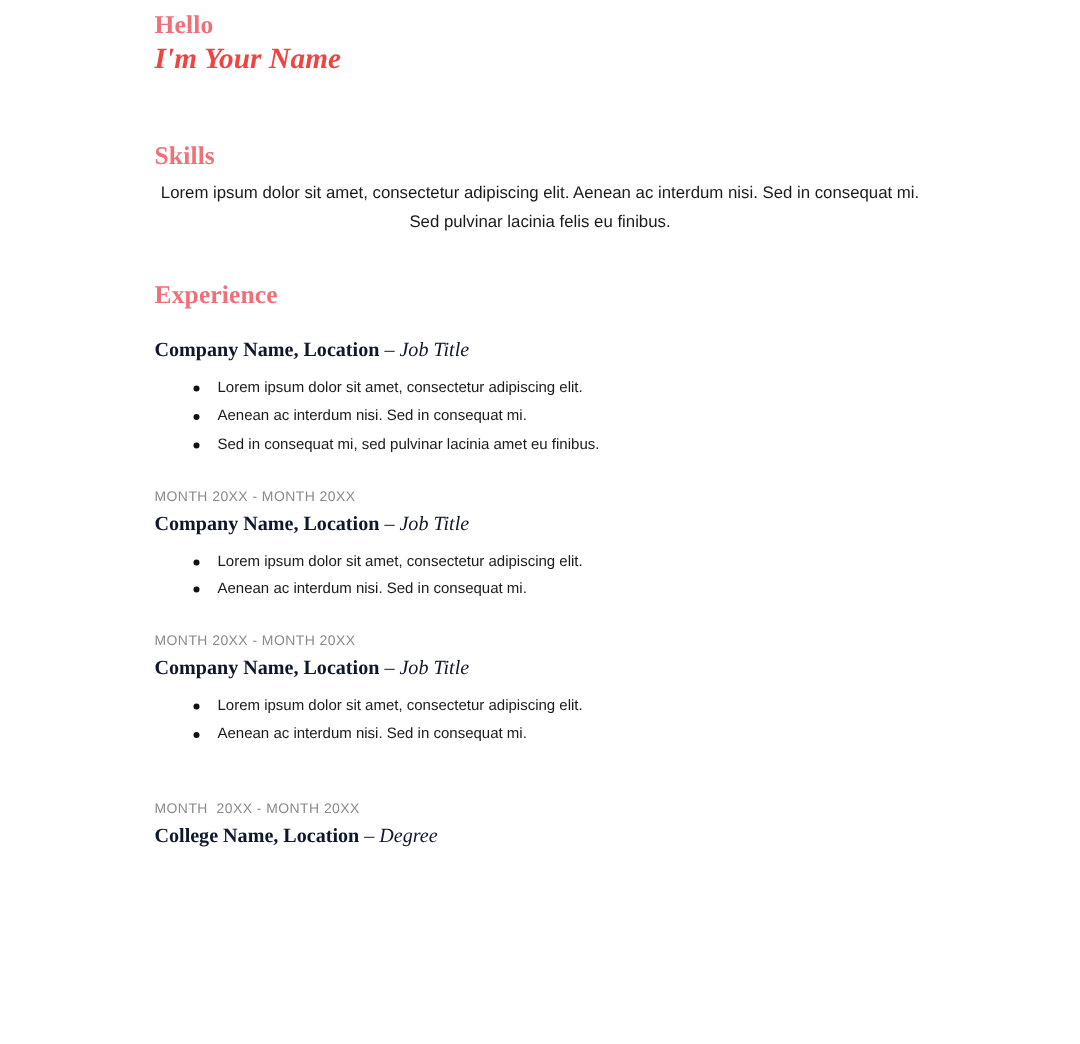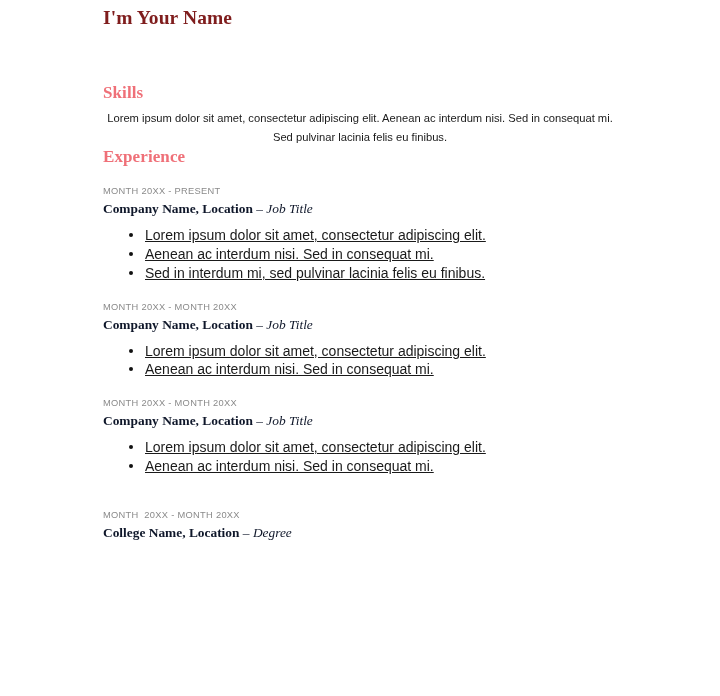--- a/index.html
+++ b/index.html
@@ -36,23 +36,24 @@
     line-height: 21px;
     color: #ef7078;
     letter-spacing: 0.1px;
     margin: 0 0 1px 0;
   }
   .fullname {
     font-family: "Liberation Serif", serif;
     font-weight: bold;
     font-size: 19.5px;
     line-height: 24px;
-    color: #7f1d1d;
+    color: #ef4444;
     margin: 0 0 12px 0;
     letter-spacing: 0.1px;
+    font-style: italic;
   }
 
   .contact {
     margin: 0 0 0 0;
   }
   .contact-line {
     font-family: "Liberation Sans", sans-serif;
     font-size: 9.3px;
     line-height: 14.3px;
     letter-spacing: 0.25px;
@@ -71,22 +72,22 @@
   .section-heading {
     font-family: "Liberation Serif", serif;
     font-weight: bold;
     font-size: 17px;
     line-height: 21px;
     color: #ef7078;
     letter-spacing: 0.1px;
     margin: 0 0 6px 0;
   }
 
-  .section-skills { margin-top: 52px; }
-  .section-experience { }
+  .section-skills { margin-top: 41px; }
+  .section-experience { margin-top: 29px; }
   .section-education { margin-top: 32px; }
 
   
   .body-text {
     font-family: "Liberation Sans", sans-serif;
     font-size: 11.2px;
     line-height: 18.6px;
     color: #1a1a1a;
     margin: 0;
     text-align: center;
@@ -128,73 +129,72 @@
 
   
   .bullets {
     list-style: none;
     margin: 9px 0 0 0;
     padding: 0;
   }
   .bullets li {
     position: relative;
     font-family: "Liberation Sans", sans-serif;
-    font-size: 14px;
+    font-size: 10px;
     line-height: 18.8px;
     color: #1a1a1a;
     padding-left: 42px;
     margin: 0;
-    text-decoration: underline;
   }
   .bullets li .dot {
     position: absolute;
     left: 26px;
     top: 7px;
     width: 4px;
     height: 4px;
     border-radius: 50%;
     background: #111111;
   }
 </style>
 </head>
 <body>
 
 <div class="page">
   <div class="resume">
 
     <div>
+      <div class="hello">Hello</div>
       <div class="fullname">I'm Your Name</div>
 
     </div>
 
     <div class="section section-skills">
       <div class="section-heading">Skills</div>
       <p class="body-text">Lorem ipsum dolor sit amet, consectetur adipiscing elit. Aenean ac interdum nisi. Sed in consequat mi. Sed pulvinar lacinia felis eu finibus.</p>
     </div>
 
     <div class="section section-experience">
       <div class="section-heading">Experience</div>
 
       <div class="entry">
-        <div class="entry-date">MONTH 20XX - PRESENT</div>
         <div class="entry-title">
           <span class="entry-org">Company Name, Location</span><span class="entry-dash"> – </span><span class="entry-role">Job Title</span>
         </div>
         <ul class="bullets">
           <li>
             <span class="dot"></span>
             <span>Lorem ipsum dolor sit amet, consectetur adipiscing elit.</span>
           </li>
           <li>
             <span class="dot"></span>
             <span>Aenean ac interdum nisi. Sed in consequat mi.</span>
           </li>
           <li>
             <span class="dot"></span>
-            <span>Sed in interdum mi, sed pulvinar lacinia felis eu finibus.</span>
+            <span>Sed in consequat mi, sed pulvinar lacinia amet eu finibus.</span>
           </li>
         </ul>
       </div>
 
       <div class="entry">
         <div class="entry-date">MONTH 20XX - MONTH 20XX</div>
         <div class="entry-title">
           <span class="entry-org">Company Name, Location</span><span class="entry-dash"> – </span><span class="entry-role">Job Title</span>
         </div>
         <ul class="bullets">

